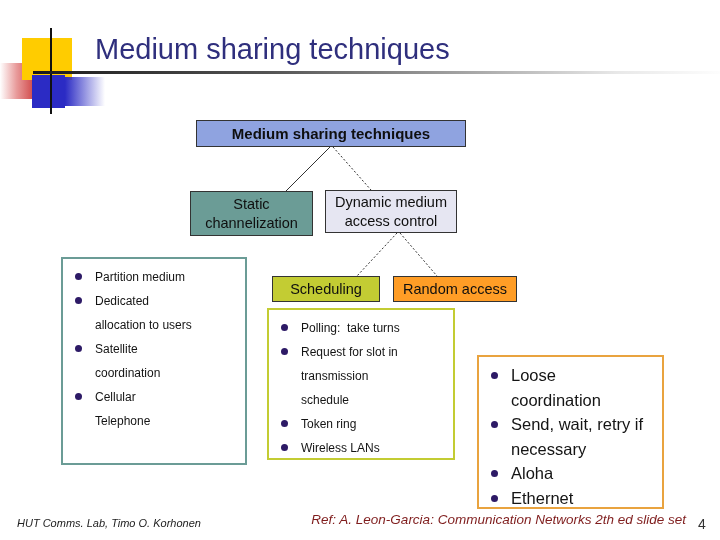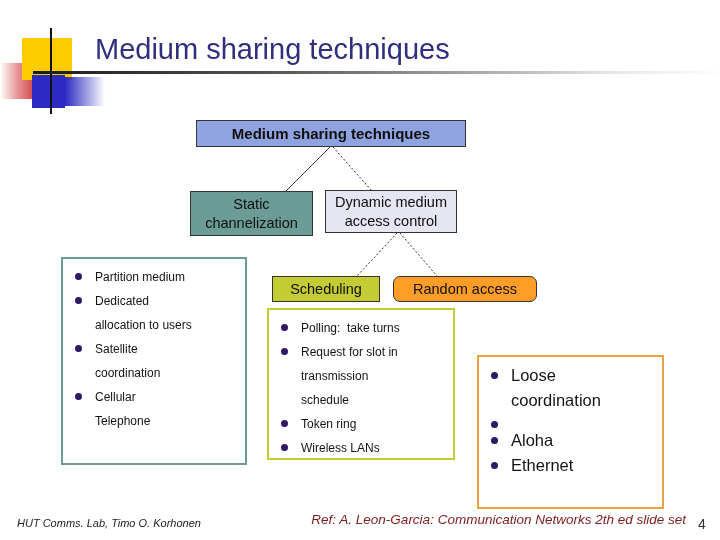--- a/index.html
+++ b/index.html
@@ -28,21 +28,21 @@
   .tree-box{
     border:1px solid #333;box-sizing:border-box;color:#0f0f0f;
     display:flex;align-items:center;justify-content:center;
     text-align:center;line-height:1.3;
   }
   .root-box{left:196px;top:120px;width:270px;height:27px;background:#8FA3E0;
     font-weight:bold;font-size:15px;}
   .static-box{left:190px;top:191px;width:123px;height:45px;background:#6B9C96;font-size:14.5px;}
   .dynamic-box{left:325px;top:190px;width:132px;height:43px;background:#E6E6F2;font-size:14.5px;}
   .scheduling-box{left:272px;top:276px;width:108px;height:26px;background:#C3CC33;font-size:14.5px;}
-  .random-box{left:393px;top:276px;width:144px;height:26px;background:#FF9D26;font-size:14.5px;border-radius:7px;}
+  .random-box{left:393px;top:276px;width:124px;height:26px;background:#FF9D26;font-size:14.5px;}
 
   
   .connectors{left:0;top:0;width:720px;height:540px;pointer-events:none;}
 
   
   .list-box{box-sizing:border-box;background:#fff;padding:6px 4px 0 10px;}
   .static-list{left:61px;top:257px;width:186px;height:208px;border:2px solid #6B9C96;}
   .scheduling-list{left:267px;top:308px;width:188px;height:152px;border:2px solid #C3CC33;}
   .random-list{left:477px;top:308px;width:187px;height:154px;border:2px solid #E9A33F;margin-top:47px;}
   .list-box ul{margin:0;padding:0;list-style:none;}
@@ -131,20 +131,22 @@
 
 <div class="abs list-box random-list">
   <ul>
     <li>
       <span class="bullet"></span>
       <span class="li-text">Loose
 coordination</span>
     </li>
     <li>
       <span class="bullet"></span>
+      <span class="li-text">Send, wait, retry if
+necessary</span>
     </li>
     <li>
       <span class="bullet"></span>
       <span class="li-text">Aloha</span>
     </li>
     <li>
       <span class="bullet"></span>
       <span class="li-text">Ethernet</span>
     </li>
   </ul>

